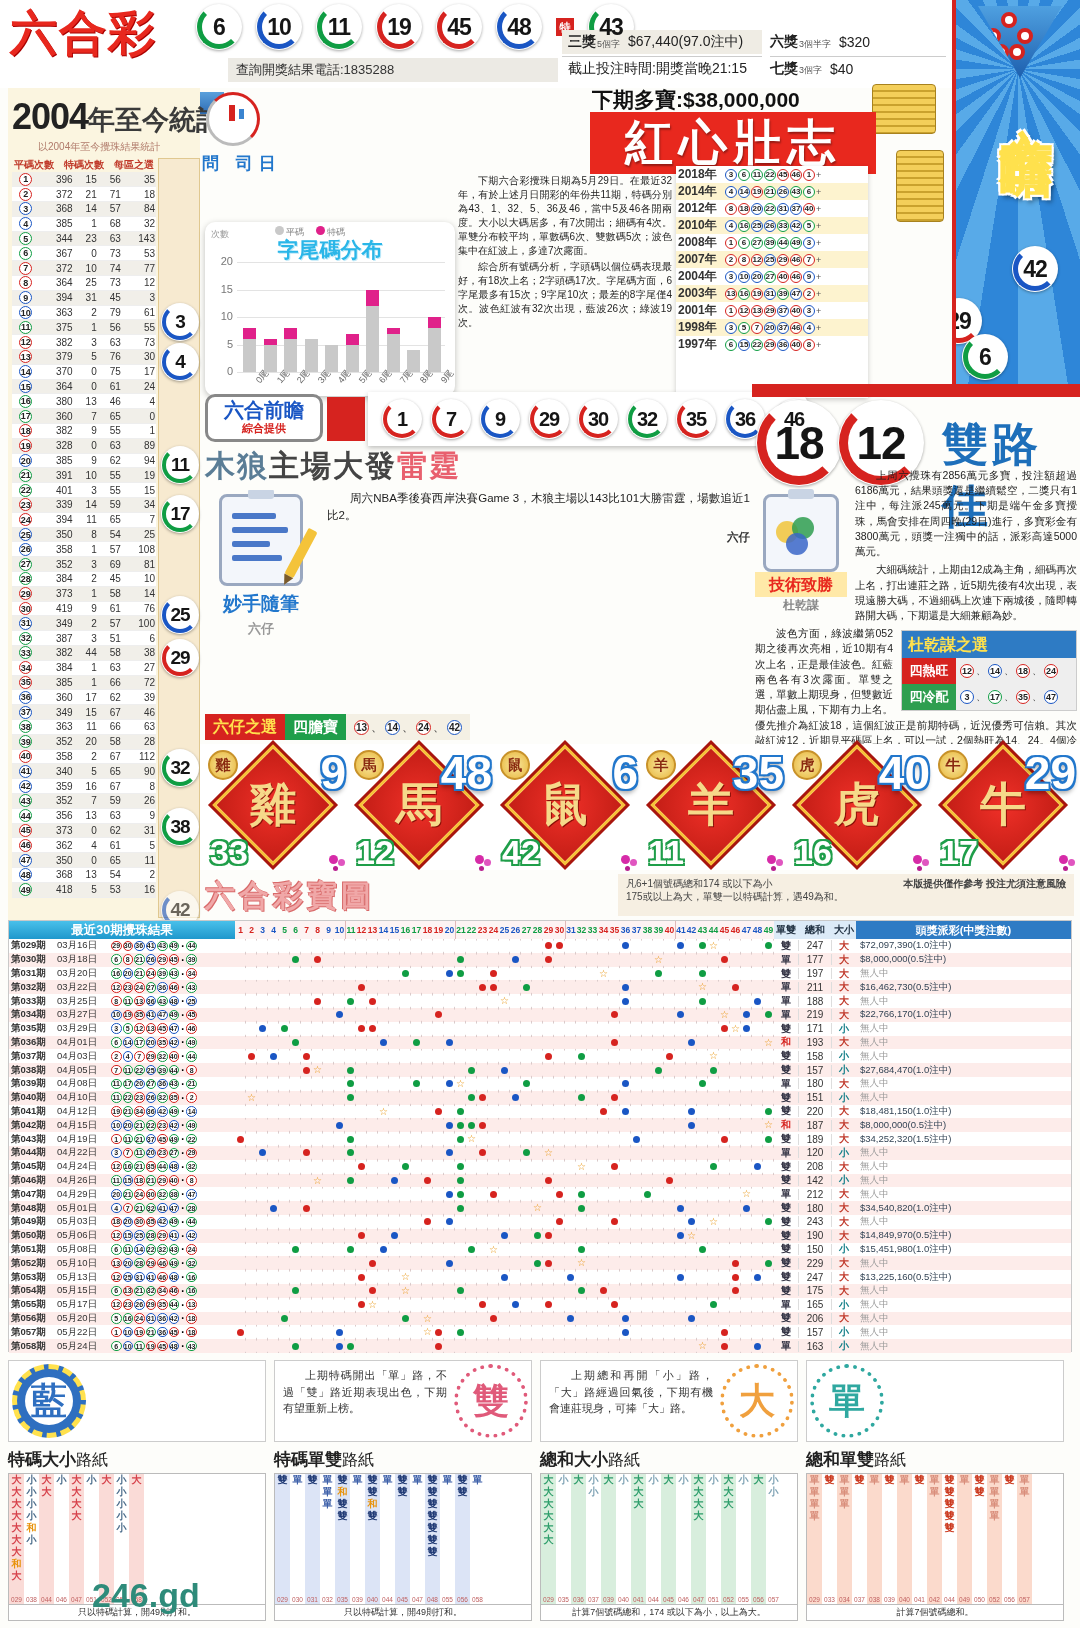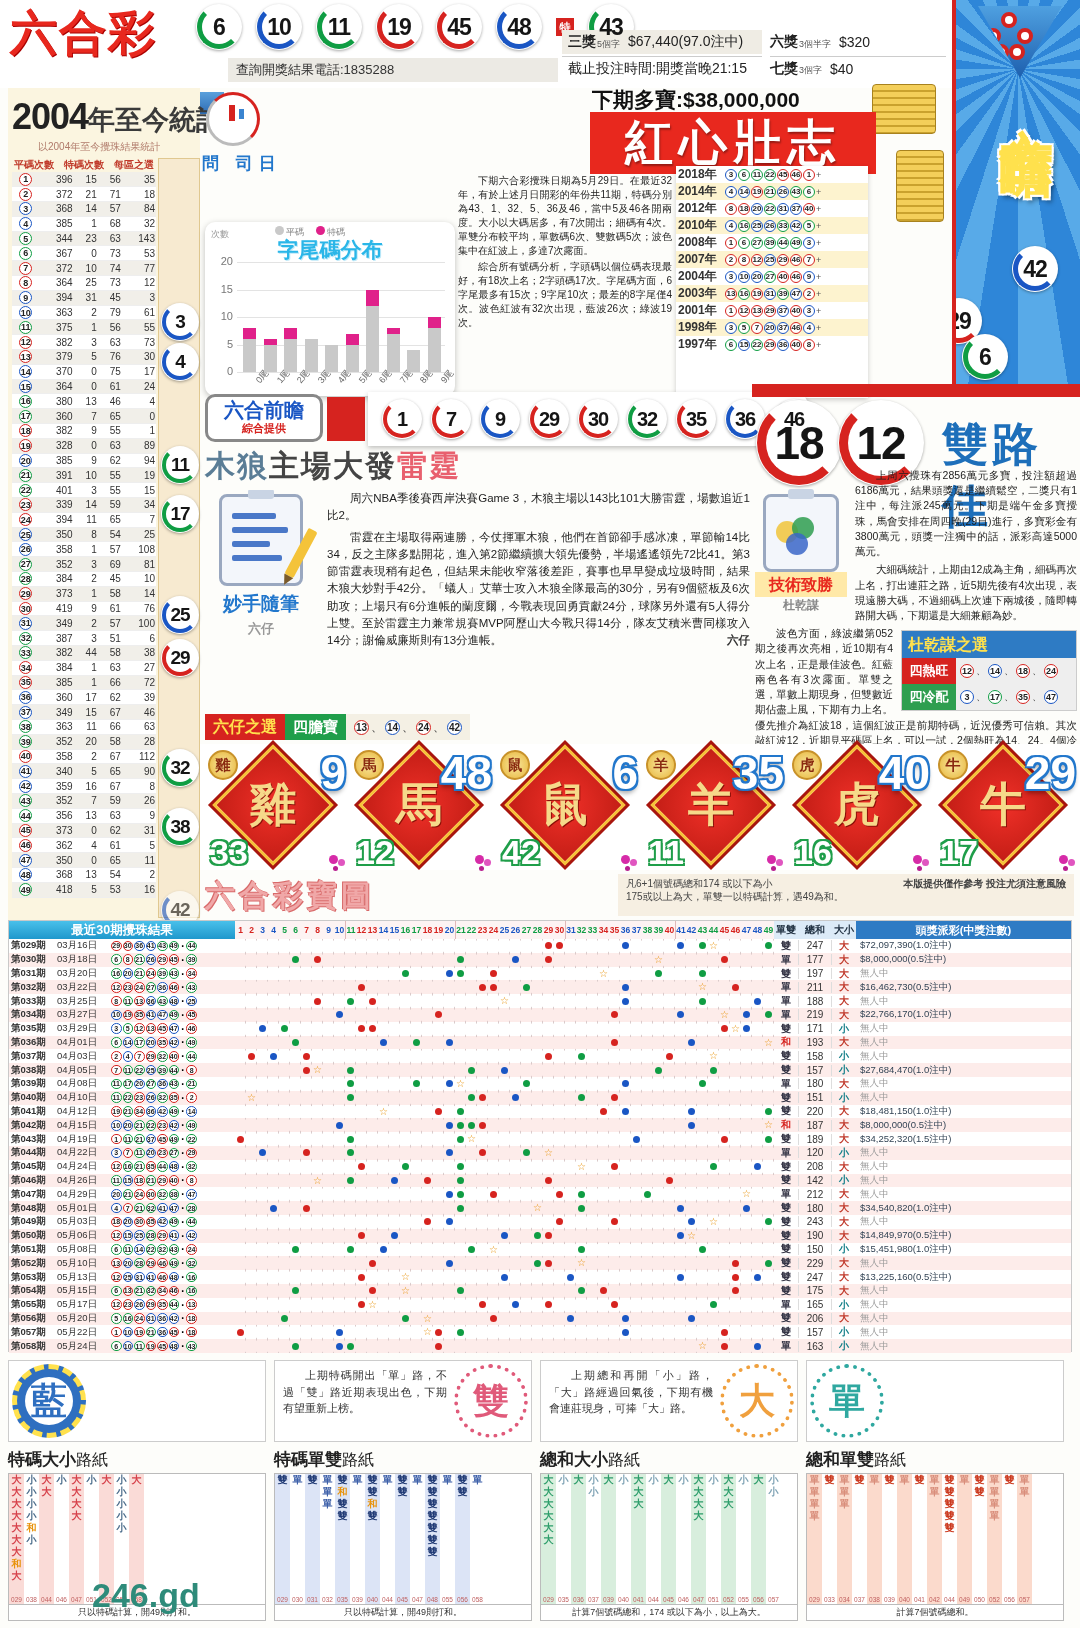--- a/index.html
+++ b/index.html
@@ -948,21 +948,21 @@
         <i class="ln" style="top:16px;width:44px;"></i>
           <i class="ln" style="top:30px;width:56px;"></i>
           <i class="ln" style="top:44px;width:38px;"></i>
           <i class="ln" style="top:58px;width:50px;"></i>
         <span class="pencil"></span>
       </div>
       <div class="ct">妙手隨筆</div>
       <div class="cs">六仔</div>
     </div>
     <p>周六NBA季後賽西岸決賽Game 3，木狼主場以143比101大勝雷霆，場數追近1比2。</p>
-    <p><span>雷霆在主場取得兩連勝，今仗揮軍木狼，他們在首節卻手感冰凍，單節輸14比34，反之主隊多點開花，進入第2節繼續擴大領先優勢，半場遙遙領先72比41。第3節雷霆表現稍有起色，但結果未能收窄落後差距，賽事也早早變成垃圾時間，結果木狼大炒對手42分。「蟻人」艾華士攻入木狼全隊最高的30分，另有9個籃板及6次助攻；上場只有6分進帳的蘭度爾，今戰表現回勇貢獻24分，球隊另外還有5人得分上雙。至於雷霆主力兼常規賽MVP阿歷山大今戰只得14分，隊友艾積米曹同樣攻入14分；謝倫威廉斯則有13分進帳。</span><span class="sig">六仔</span></p>
+    <p><span class="sig">六仔</span></p>
   </div>
   <div id="art-pick" class="abs">
     <span class="pk-red">六仔之選</span>
     <span class="pk-grn">四膽寶</span>
     <span class="pk-nums" id="art-pick-nums">
         <span class="circ" style="height: 15px; width: 15px; font-size: 10px; border-color: rgb(214, 35, 31);">13</span>
         <span>、</span>
         <span class="circ" style="height: 15px; width: 15px; font-size: 10px; border-color: rgb(26, 86, 196);">14</span>
         <span>、</span>
         <span class="circ" style="height: 15px; width: 15px; font-size: 10px; border-color: rgb(214, 35, 31);">24</span>

